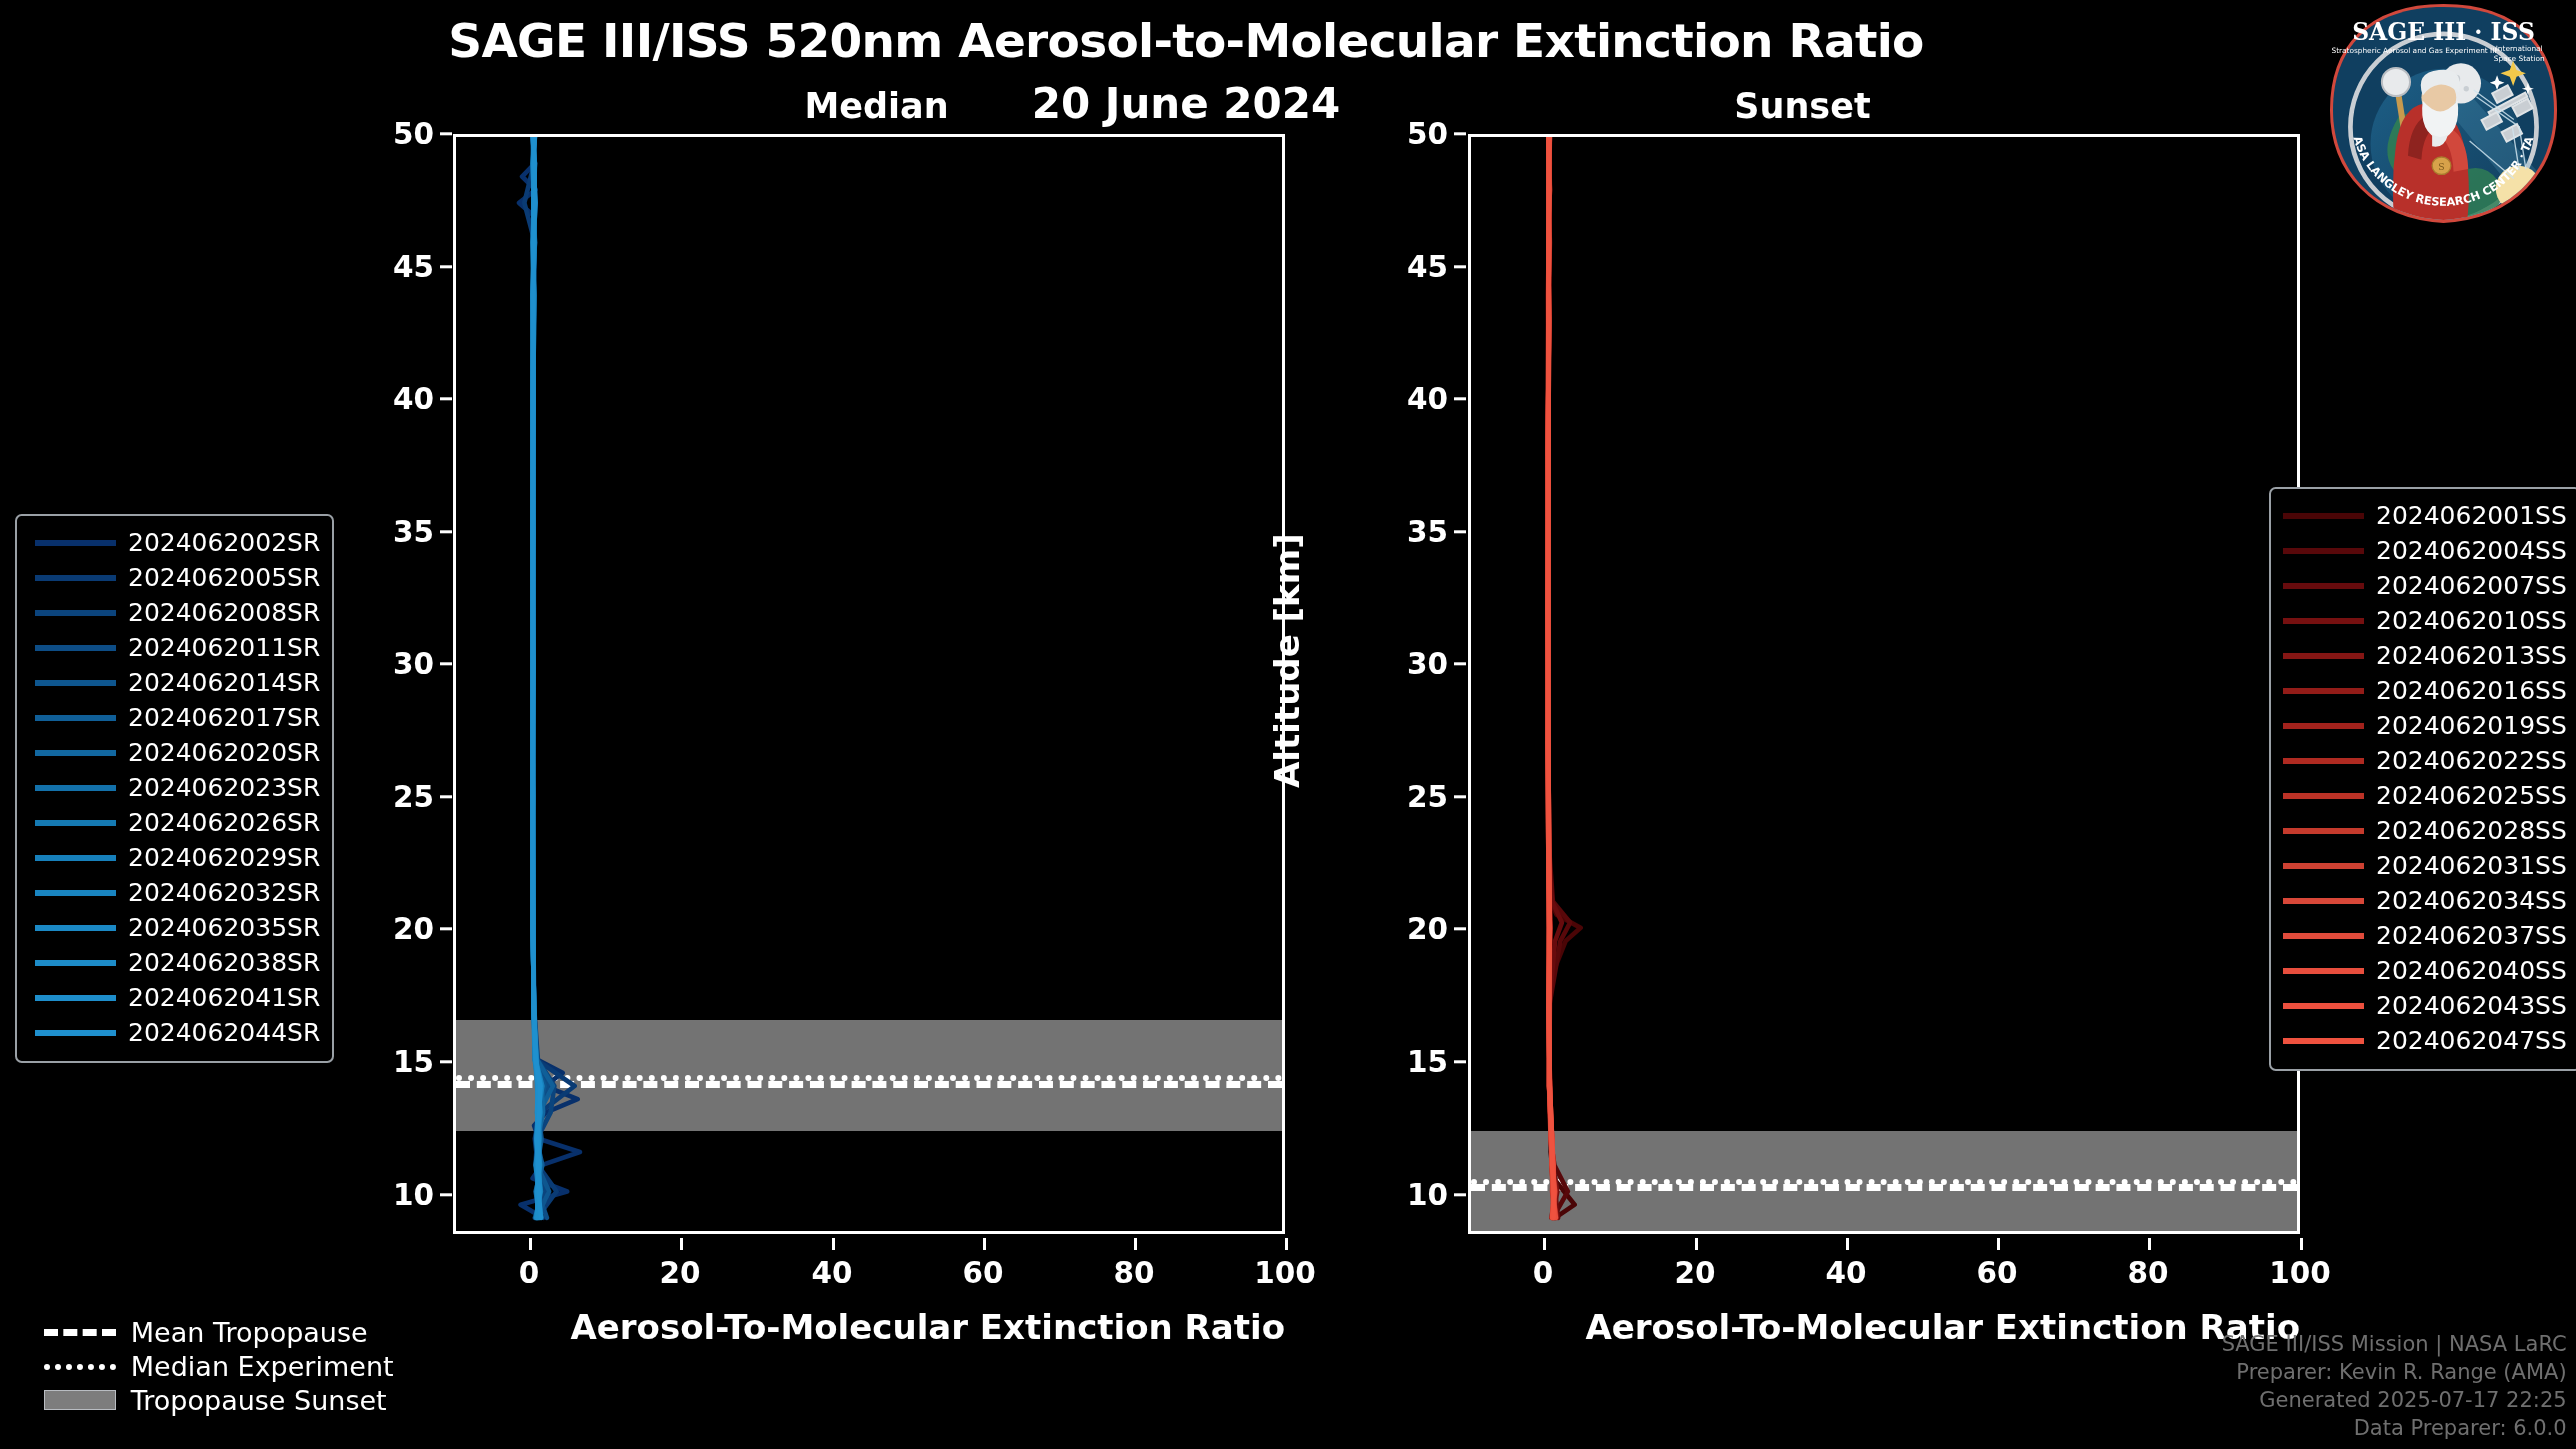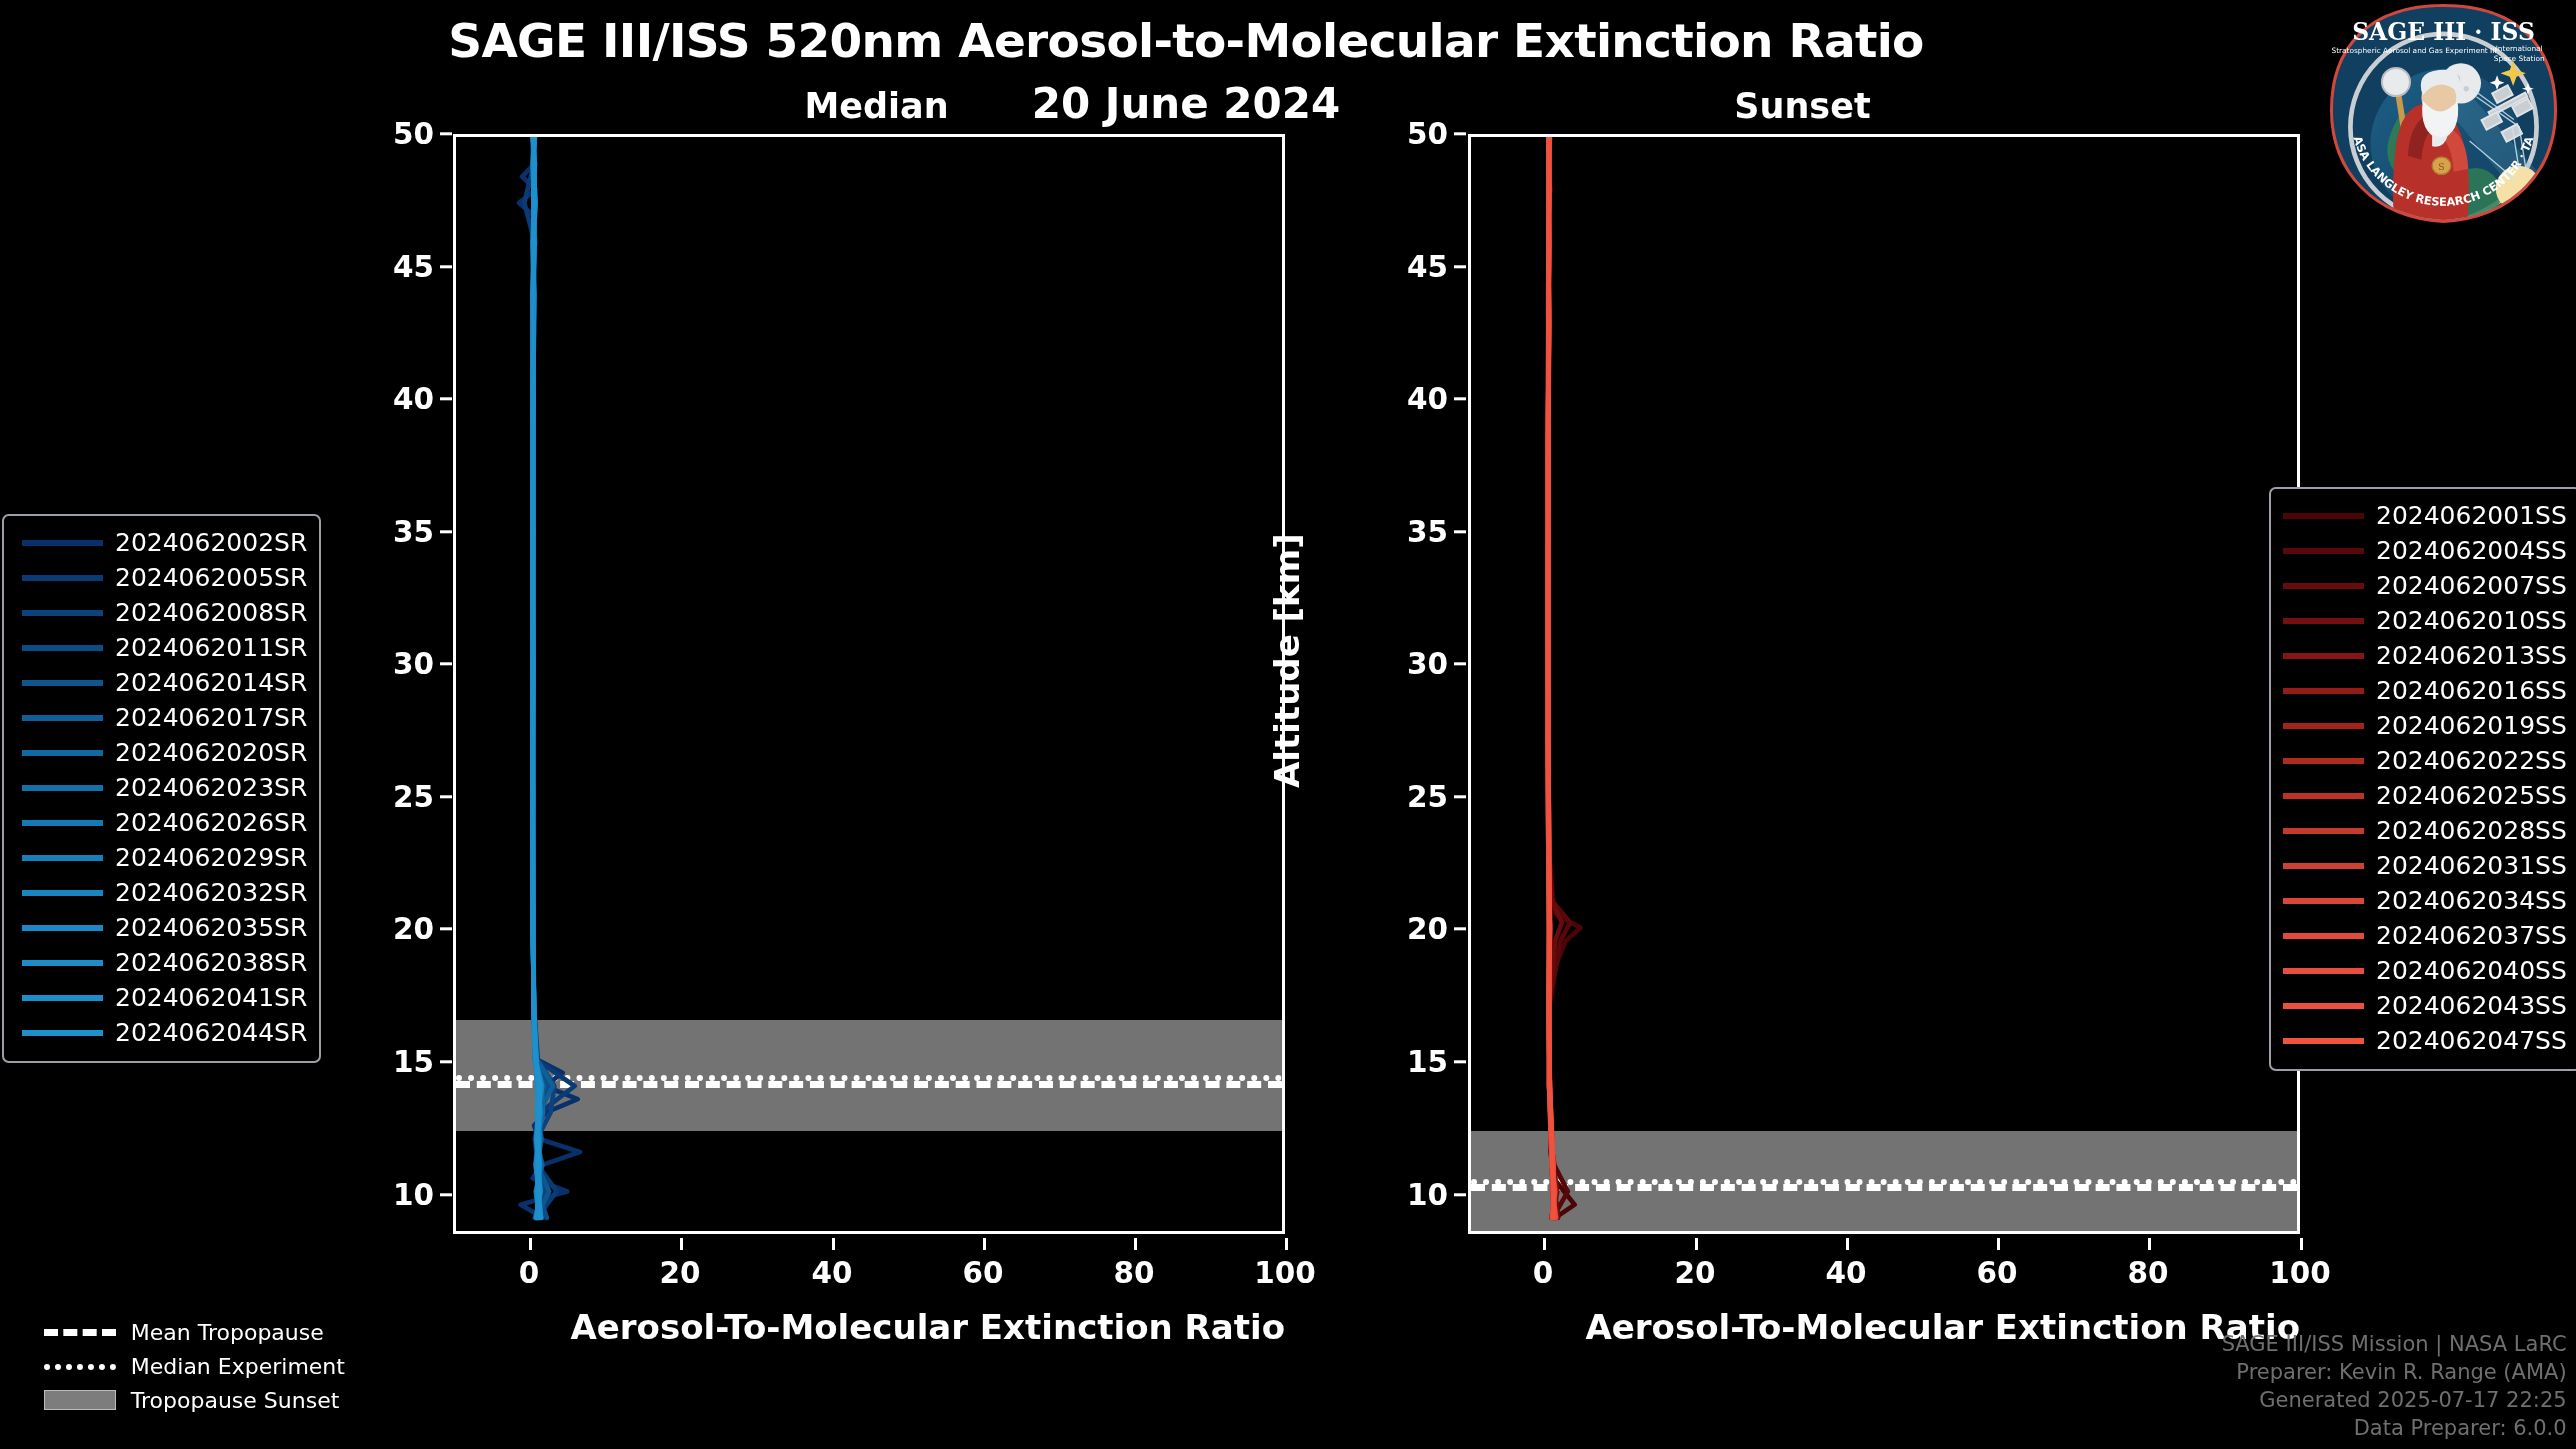--- a/index.html
+++ b/index.html
@@ -142,21 +142,21 @@
     width: 81px;
     height: 6px;
     flex: 0 0 auto;
     margin-right: 12px;
   }
   .legend-text {
     font-size: 25px;
     color: #ffffff;
     white-space: nowrap;
   }
-  #legend-sunrise { left: 2px;  top: 514px; padding-left: 18px; }
+  #legend-sunrise { left: 15px;  top: 514px; padding-left: 18px; }
   #legend-sunset  { left: 2269px; top: 487px; }
   #legend-sunset .legend-row { justify-content: flex-start; }
 
   
   #tropo-key { left: 12px; top: 1315px; }
   .key-row { display: flex; align-items: center; height: 34px; }
   .key-mark { width: 72px; height: 14.8px; margin-right: 14.8px; position: relative; flex: 0 0 auto; }
   .key-mark.dash::before {
     content: ""; position: absolute; left: 0; right: 0; top: 4.7px;
     border-top: 7.4px dashed #ffffff;
@@ -164,21 +164,21 @@
   .key-mark.dot::before {
     content: ""; position: absolute; left: 0; right: 0; top: 5.4px;
     border-top: 6.7px dotted #ffffff;
   }
   .key-mark.box {
     background: rgba(160,160,160,0.78);
     border: 1.3px solid #b9bdc2;
     height: 20px;
     box-sizing: border-box;
   }
-  .key-text { font-size: 22px; color: #ffffff; white-space: nowrap; }
+  .key-text { font-size: 27px; color: #ffffff; white-space: nowrap; }
 
   
   #footer {
     position: absolute;
     right: 9.4px;
     bottom: 6.7px;
     text-align: right;
     font-size: 21px;
     line-height: 1.32;
     color: #6f6f6f;

